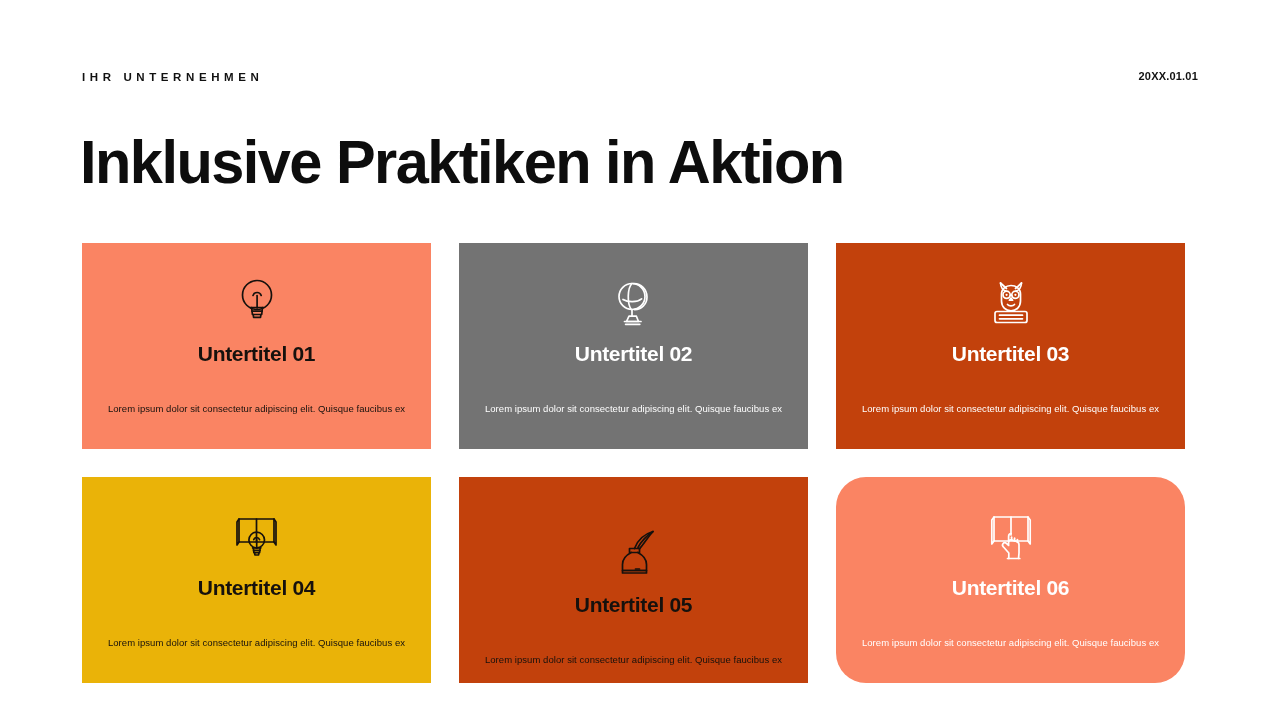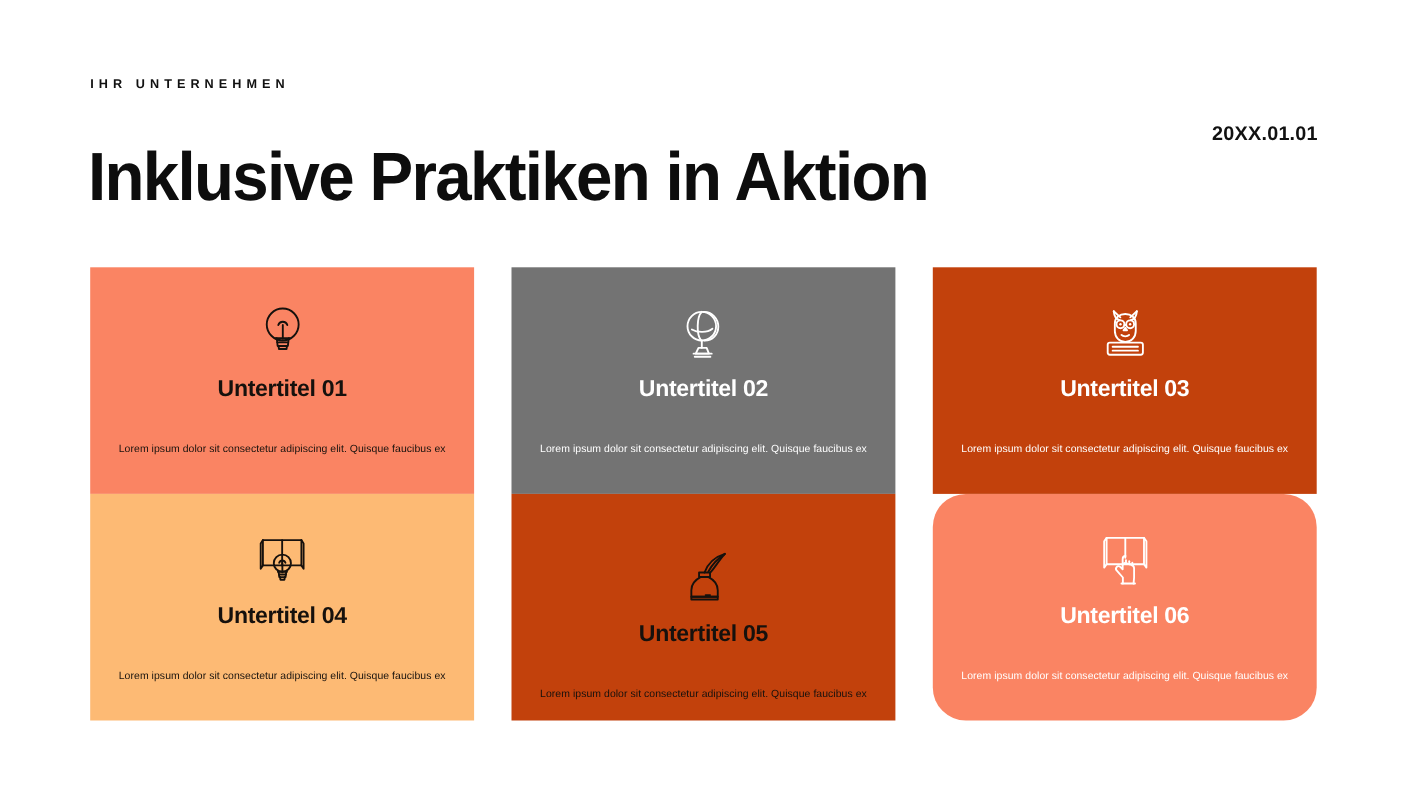--- a/index.html
+++ b/index.html
@@ -34,27 +34,26 @@
   .company {
     font-size: 11.5px;
     font-weight: bold;
     letter-spacing: 4.6px;
     line-height: 1.35;
     color: #111111;
     width: 200px;
   }
 
   .date {
-    font-size: 18px;
+    font-size: 11px;
     font-weight: bold;
     letter-spacing: 0.2px;
     color: #111111;
     text-align: left;
     white-space: nowrap;
-    margin-top: 41px;
   }
 
   
   .title {
     position: absolute;
     top: 131px;
     left: 80px;
     font-size: 62px;
     line-height: 1.0;
     font-weight: bold;
@@ -70,20 +69,21 @@
     position: absolute;
     top: 243px;
     left: 82px;
     width: 1116px;
     height: 412px;
     display: grid;
     grid-template-columns: 349px 349px 349px;
     grid-template-rows: 206px 206px;
     column-gap: 34px;
     row-gap: 0px;
+    gap: 28px;
   }
 
   .card {
     position: relative;
     display: flex;
     flex-direction: column;
     align-items: center;
     padding-top: 28px;
     overflow: hidden;
   }
@@ -183,21 +183,21 @@
           <path d="M27.5 33.5 C29 35.2 33 35.2 34.5 33.5"></path>
           <path d="M17 40.5 H45 A2 2 0 0 1 47 42.5 V49.5 A2 2 0 0 1 45 51.5 H17 A2 2 0 0 1 15 49.5 V42.5 A2 2 0 0 1 17 40.5 Z"></path>
           <path d="M19.5 44.2 H42.5"></path>
           <path d="M19.5 47.8 H42.5"></path>
         </svg>
       </span>
       <div class="card-title">Untertitel 03</div>
       <div class="card-body">Lorem ipsum dolor sit consectetur adipiscing elit. Quisque faucibus ex</div>
     </div>
 
-    <div class="card dark-text" style="background: #fdba74; align-items: center;">
+    <div class="card dark-text" style="background: #eab308; align-items: center;">
       <span class="card-icon">
         <svg viewBox="0 0 62 60" fill="none" stroke="#16110D" stroke-width="1.7" stroke-linecap="round" stroke-linejoin="round">
           <path d="M13 14 H48 V37 H13 Z"></path>
           <path d="M30.5 14 V37"></path>
           <path d="M13 14 L11 17 V40 L13 37"></path>
           <path d="M48 14 L50 17 V40 L48 37"></path>
           <circle cx="30.7" cy="35" r="7.8" fill="none"></circle>
           <path d="M27.8 34.6 a3 3 0 0 1 5.7 0"></path>
           <path d="M30.7 34.8 V43.2"></path>
           <path d="M26.6 42.8 H34.9"></path>

